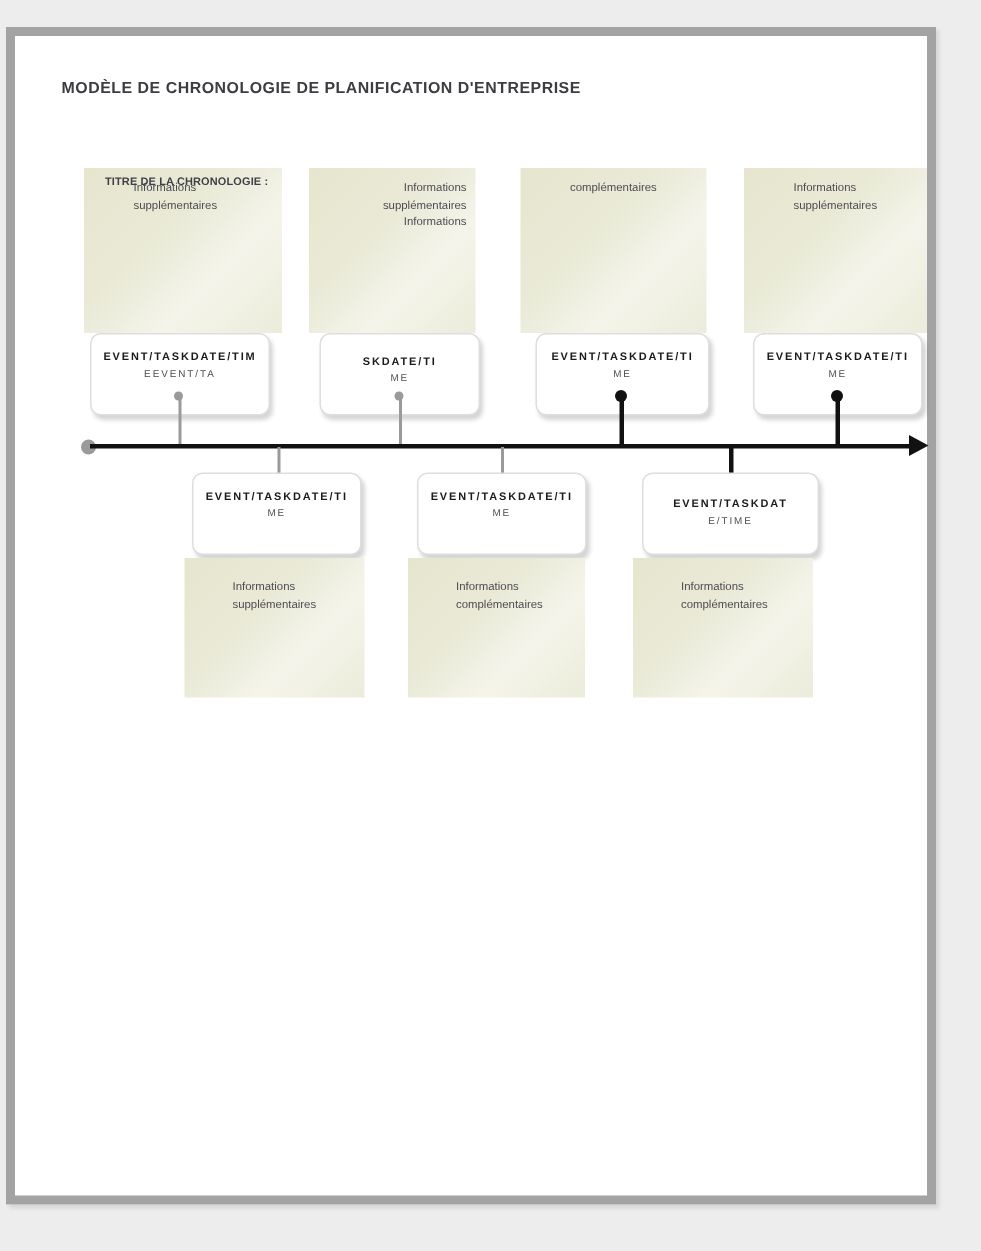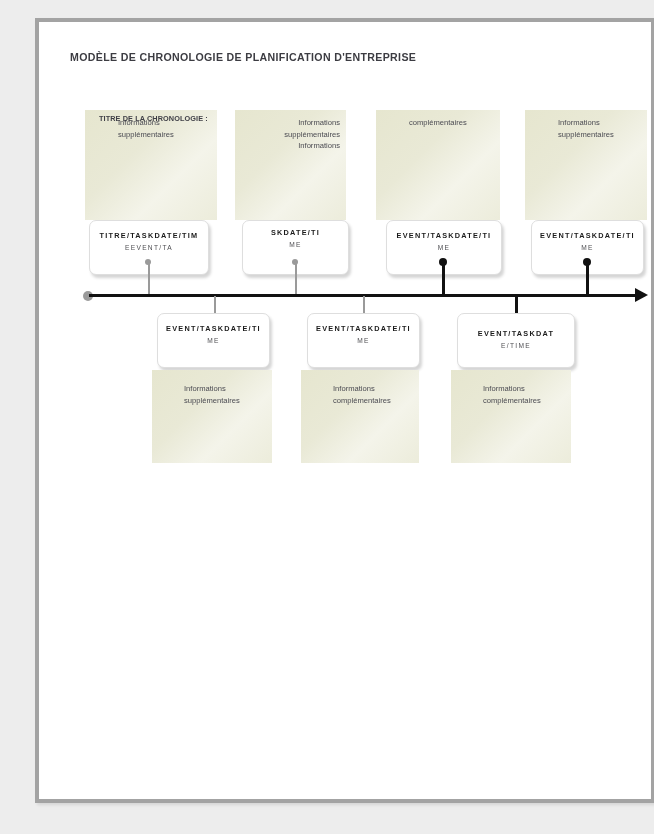--- a/index.html
+++ b/index.html
@@ -14,26 +14,26 @@
 
   #app {
     position: relative;
     width: 654px;
     height: 834px;
   }
 
   
   .page-sheet {
     position: absolute;
-    left: 35px;
+    left: 4px;
     top: 18px;
     width: 620px;
     height: 785px;
     background: #ffffff;
-    border: 4px solid #a3a3a3;
+    border: 6px solid #a3a3a3;
     box-shadow: 2px 2px 3px rgba(0,0,0,0.10);
   }
 
   
   .doc-title {
     position: absolute;
     left: 31px;
     top: 29px;
     font-size: 10.6px;
     font-weight: bold;
@@ -101,21 +101,21 @@
   }
   .event-card .ev-sub {
     font-size: 6.6px;
     letter-spacing: 1.3px;
     color: #4e4e52;
     line-height: 11px;
     padding: 0 4px;
   }
 
   .card-top-1 { left: 50px;  top: 198px; width: 120px; height: 55px; padding-top: 9px; }
-  .card-top-2 { left: 203px; top: 198px; width: 107px; height: 55px; padding-top: 6px; }
+  .card-top-2 { left: 203px; top: 198px; width: 107px; height: 55px; padding-top: 12px; }
   .card-top-3 { left: 347px; top: 198px; width: 116px; height: 55px; padding-top: 9px; }
   .card-top-4 { left: 492px; top: 198px; width: 113px; height: 55px; padding-top: 9px; }
 
   .card-bot-1 { left: 118px; top: 291px; width: 113px; height: 55px; padding-top: 9px; }
   .card-bot-2 { left: 268px; top: 291px; width: 113px; height: 55px; padding-top: 9px; }
   .card-bot-3 { left: 418px; top: 291px; width: 118px; height: 55px; padding-top: 14px; }
 
   
   .axis-line {
     position: absolute;
@@ -182,21 +182,21 @@
 
     <div class="info-panel panel-top-3">
       <div class="panel-text">complémentaires</div>
     </div>
 
     <div class="info-panel panel-top-4">
       <div class="panel-text">Informations supplémentaires</div>
     </div>
 
     <div class="event-card card-top-1">
-      <div class="ev-title">TITRE/TASKDATE/TIM</div>
+      <div class="ev-title">EVENT/TASKDATE/TIM</div>
       <div class="ev-sub">EEVENT/TA</div>
     </div>
 
     <div class="event-card card-top-2">
       <div class="ev-title">SKDATE/TI</div>
       <div class="ev-sub">ME</div>
     </div>
 
     <div class="event-card card-top-3">
       <div class="ev-title">EVENT/TASKDATE/TI</div>

